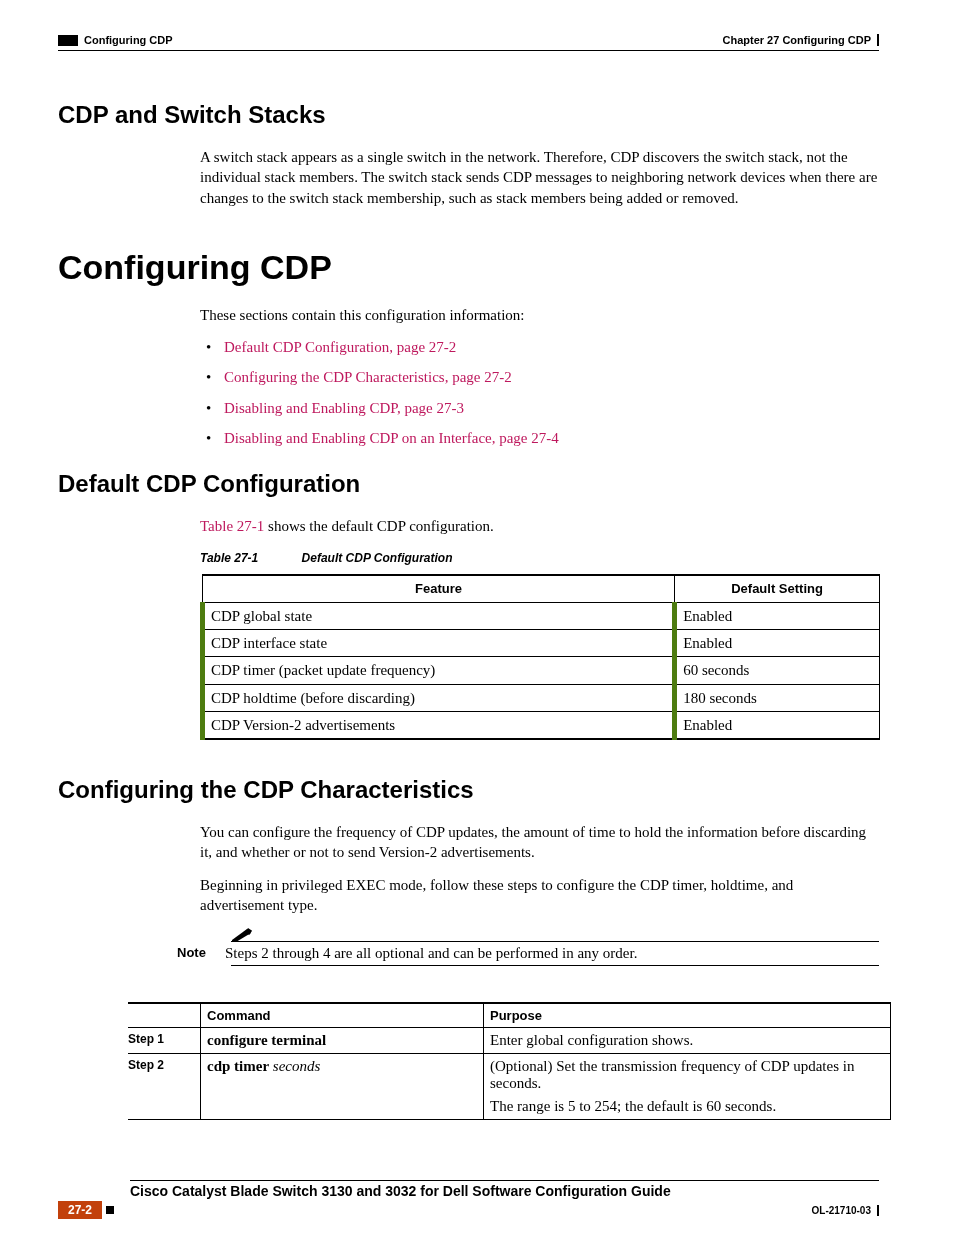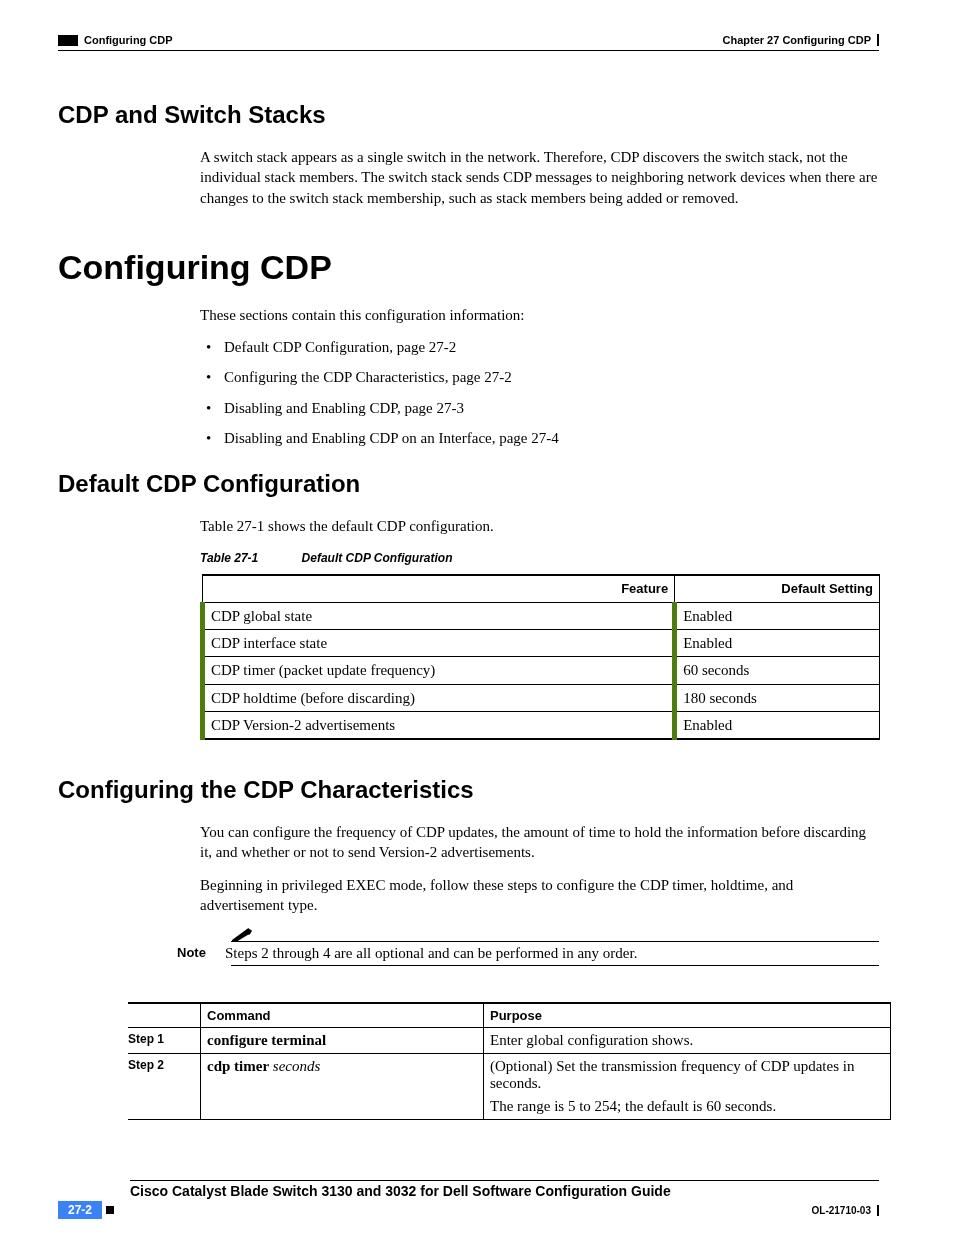--- a/index.html
+++ b/index.html
@@ -81,39 +81,39 @@
     margin-bottom: 10px;
   }
   ul.link-list li::before {
     content: "•";
     position: absolute;
     left: 6px;
     top: 0;
     color: #000;
   }
   .link {
-    color: #000000;
+    color: #be185d;
   }
   .table-caption {
     font-family: Arial, Helvetica, sans-serif;
     font-size: 12px;
     font-weight: bold;
     font-style: italic;
     margin: 14px 0 8px 0;
   }
   .table-caption .cap-label { margin-right: 40px; }
   table.cdp-table {
     width: 680px;
     border-collapse: collapse;
     font-size: 15px;
   }
   table.cdp-table th {
     font-family: Arial, Helvetica, sans-serif;
     font-weight: bold;
-    text-align: right;
+    text-align: center;
     padding: 4px 6px;
     border-top: 2px solid #000;
     border-bottom: 1px solid #000;
     border-left: 1px solid #000;
     border-right: 1px solid #000;
     font-size: 13px;
   }
   table.cdp-table td {
     padding: 3px 6px;
     border-left: 5px solid #4d7c0f;
@@ -208,21 +208,21 @@
     text-align: left;
     margin-left: 72px;
   }
   .footer-bottom {
     display: flex;
     justify-content: space-between;
     align-items: center;
     margin-top: 2px;
   }
   .page-num-box {
-    background: #3b82f6;
+    background: #c2410c;
     color: #fff;
     font-family: Arial, Helvetica, sans-serif;
     font-weight: bold;
     font-size: 12px;
     padding: 2px 10px;
     display: inline-block;
   }
   .footer-right {
     font-family: Arial, Helvetica, sans-serif;
     font-weight: bold;

